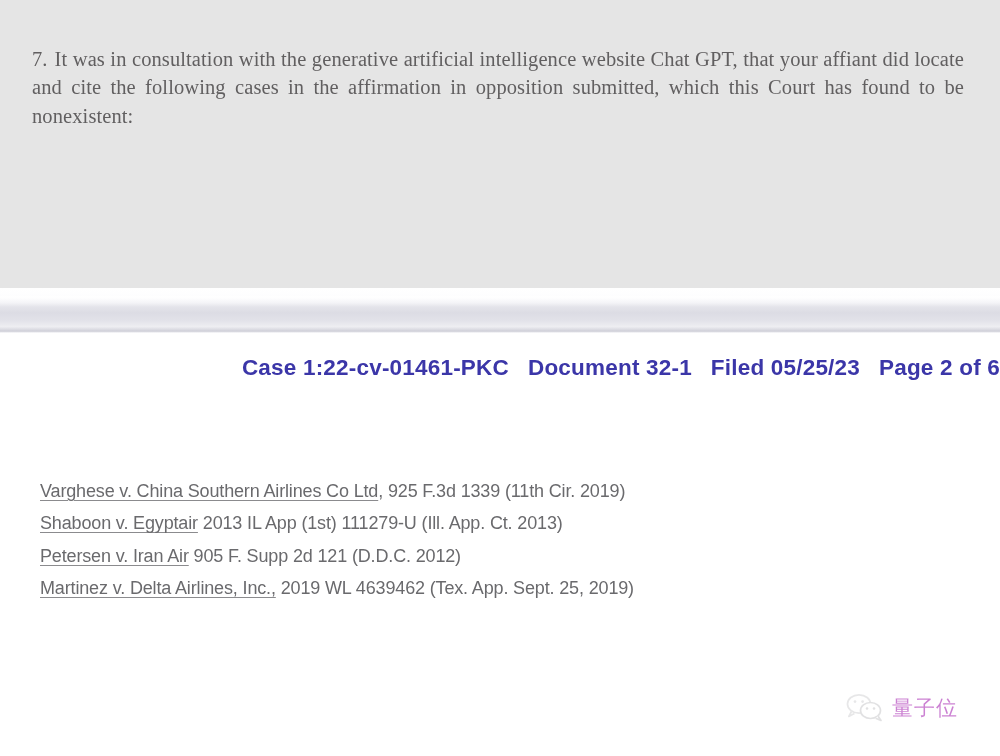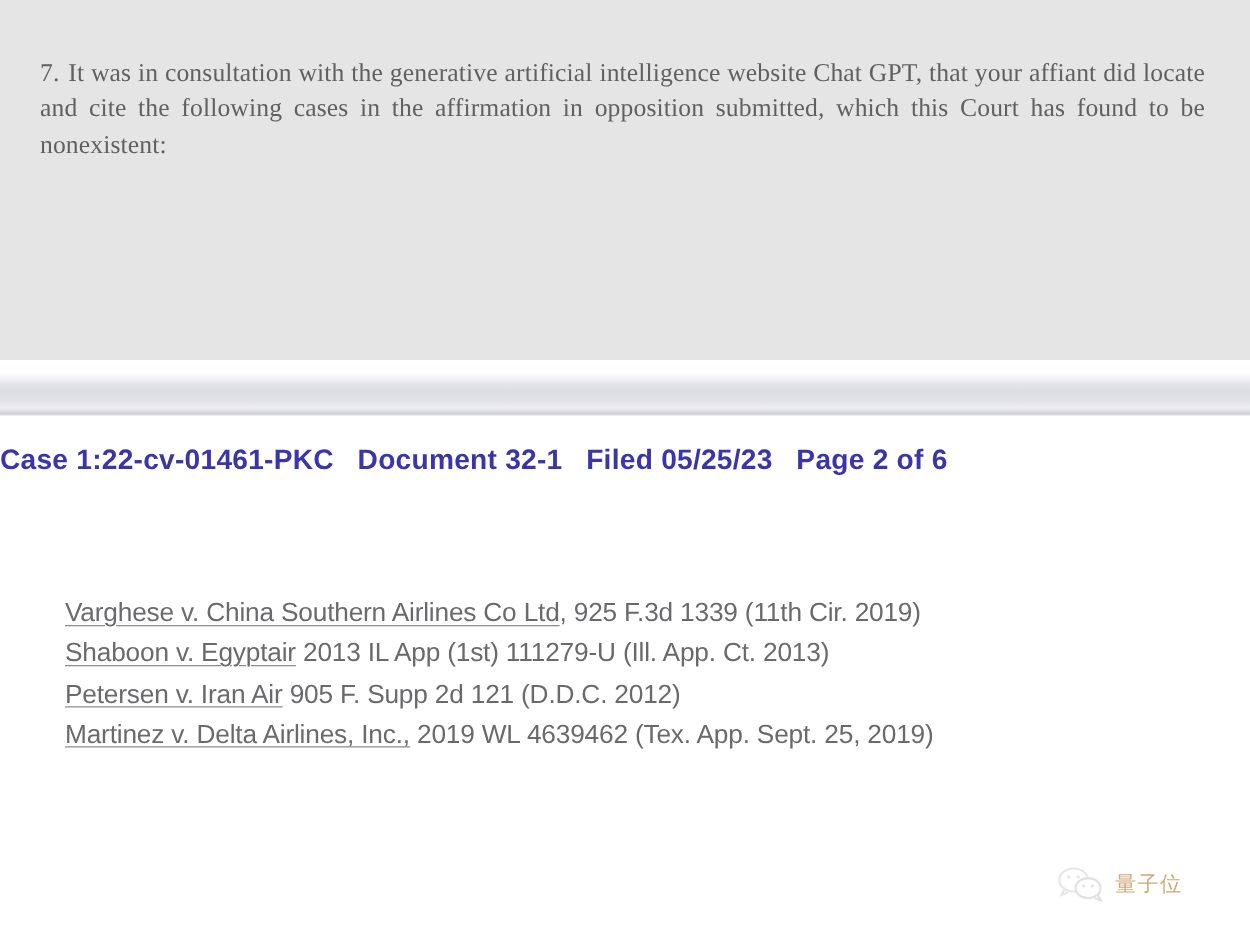--- a/index.html
+++ b/index.html
@@ -80,40 +80,40 @@
     height: 423px;
     background: #ffffff;
   }
 
   
   #ecf-header {
     position: absolute;
     left: 0;
     top: 22px;
     width: 1000px;
-    text-align: left;
+    text-align: right;
     color: #3b36a8;
     font-family: "Liberation Sans", sans-serif;
     font-size: 22.5px;
     font-weight: 700;
     letter-spacing: 0.2px;
     white-space: nowrap;
   }
   #ecf-header .seg { display: inline-block; }
   #ecf-header .gap { display: inline-block; width: 19px; }
 
   
   #citation-list {
     position: absolute;
-    left: 52px;
+    left: 40px;
     top: 142px;
     width: 915px;
     color: #6a6a6d;
     font-family: "Liberation Sans", "DejaVu Sans", sans-serif;
-    font-size: 21px;
+    font-size: 18px;
     line-height: 32.4px;
     letter-spacing: -0.15px;
     filter: blur(0.1px);
   }
   .citation-line {
     white-space: normal;
   }
   .case-name {
     text-decoration: underline;
     text-decoration-thickness: 1.3px;
@@ -127,22 +127,22 @@
     left: 845px;
     top: 693px;
     display: flex;
     align-items: center;
     gap: 7px;
     opacity: 0.55;
     pointer-events: none;
   }
   #watermark-text {
     font-family: "DejaVu Sans", sans-serif;
-    font-size: 17px;
-    color: #a16207;
+    font-size: 21px;
+    color: #a21caf;
     letter-spacing: 1px;
     line-height: 1;
   }
   #watermark-icon svg { display: block; }
 </style>
 </head>
 <body>
 
 <div id="upper-page">
   <p id="affidavit-paragraph">

